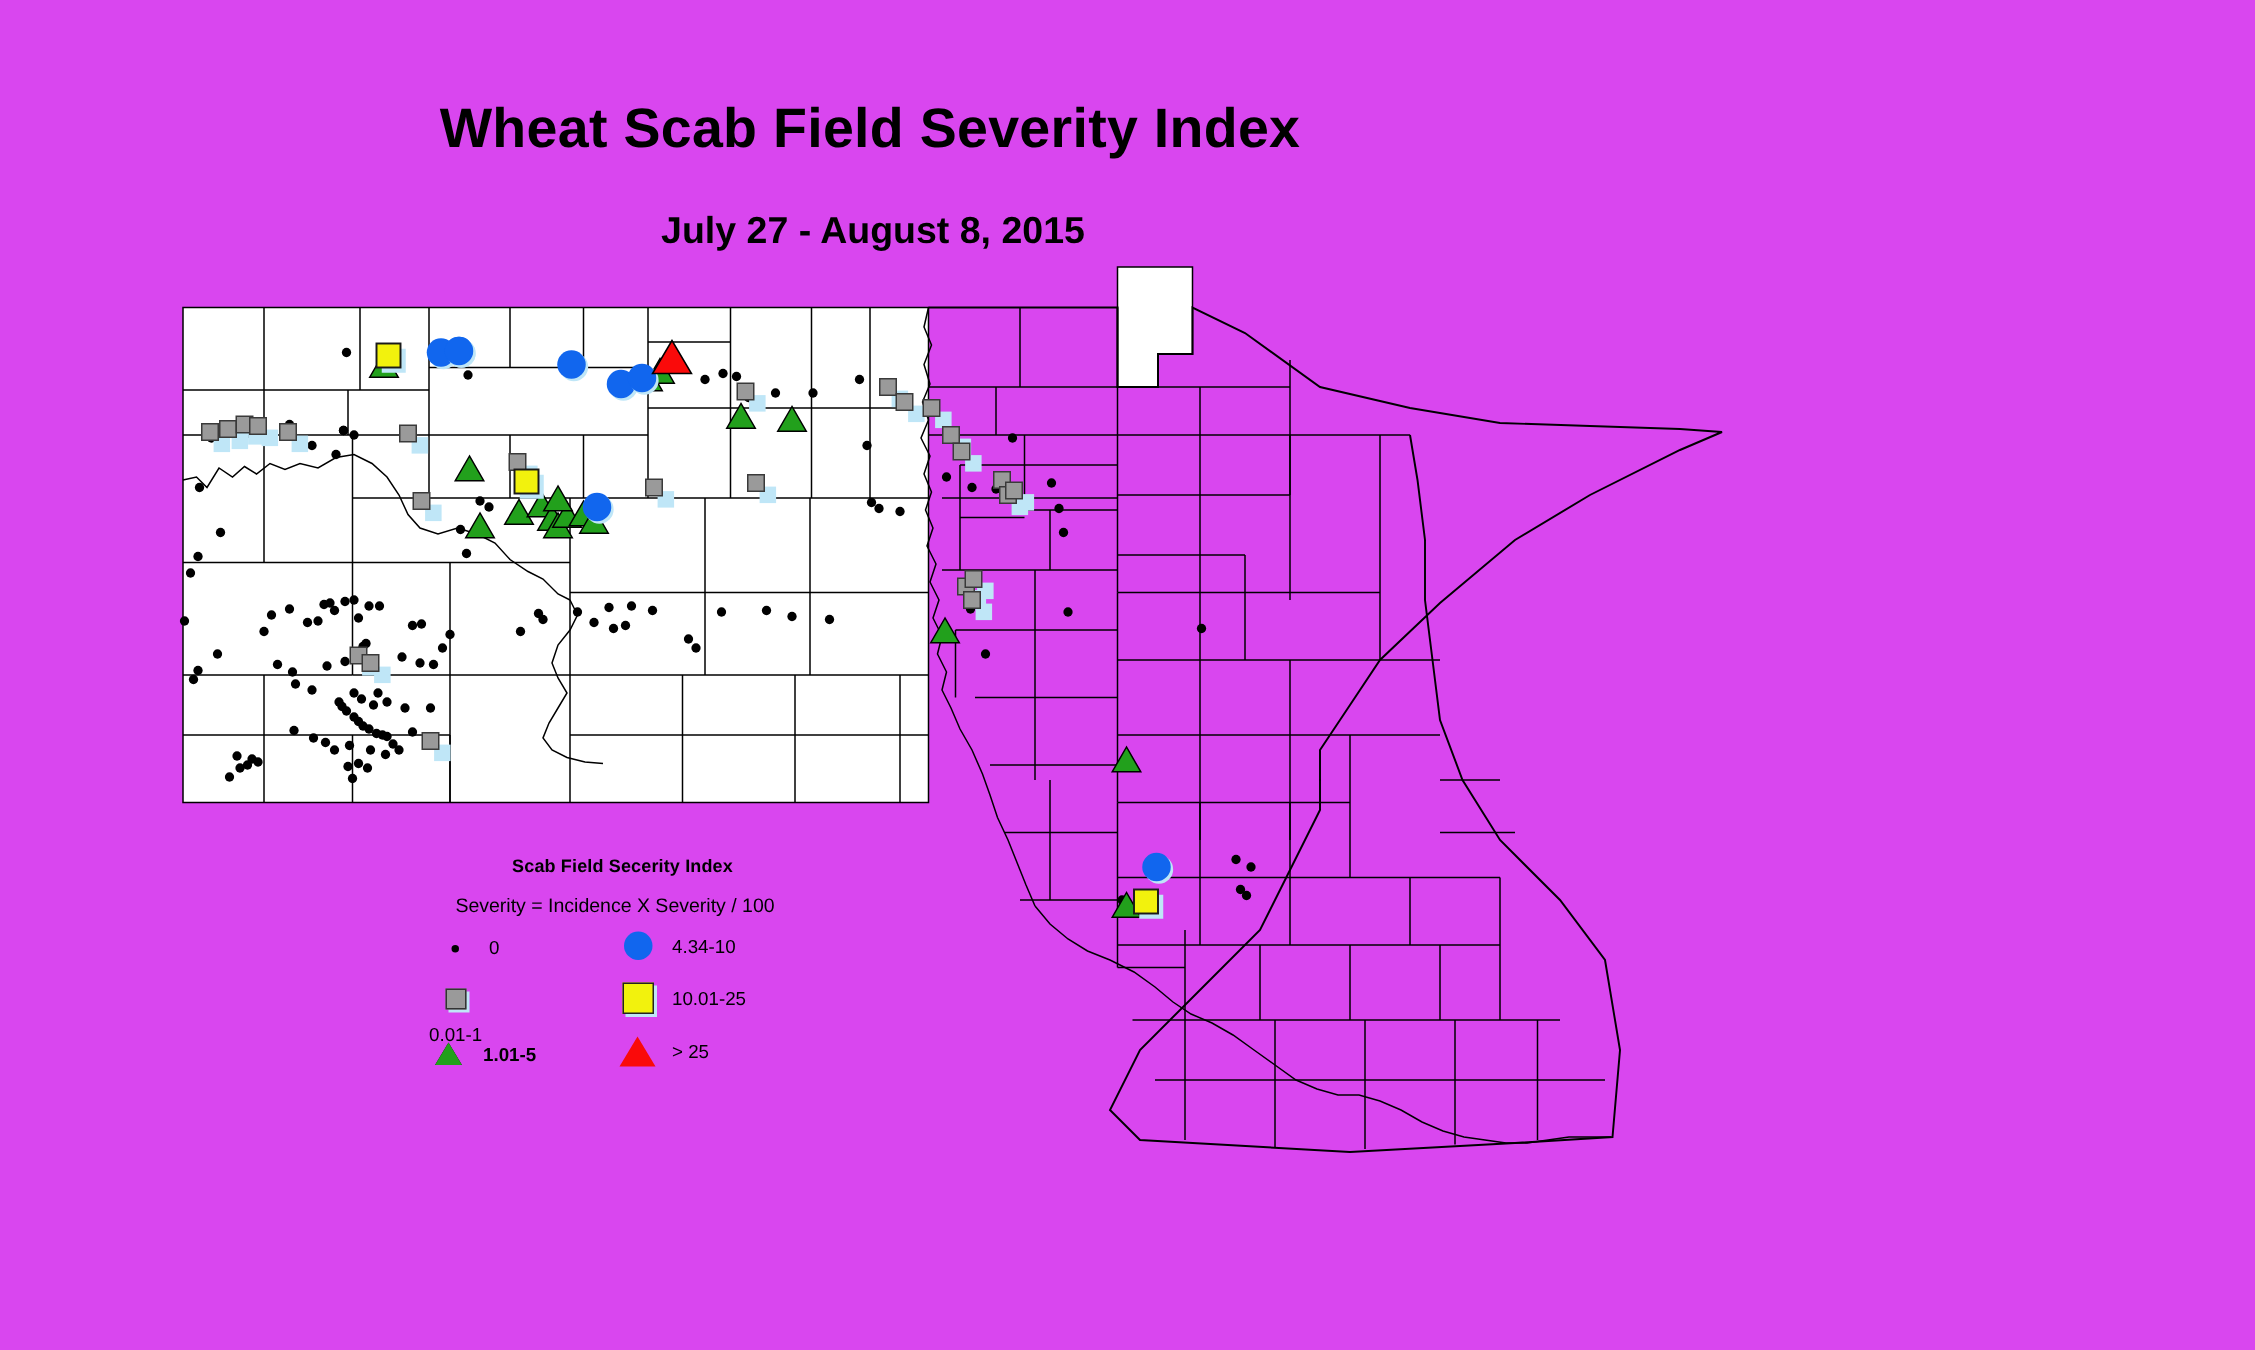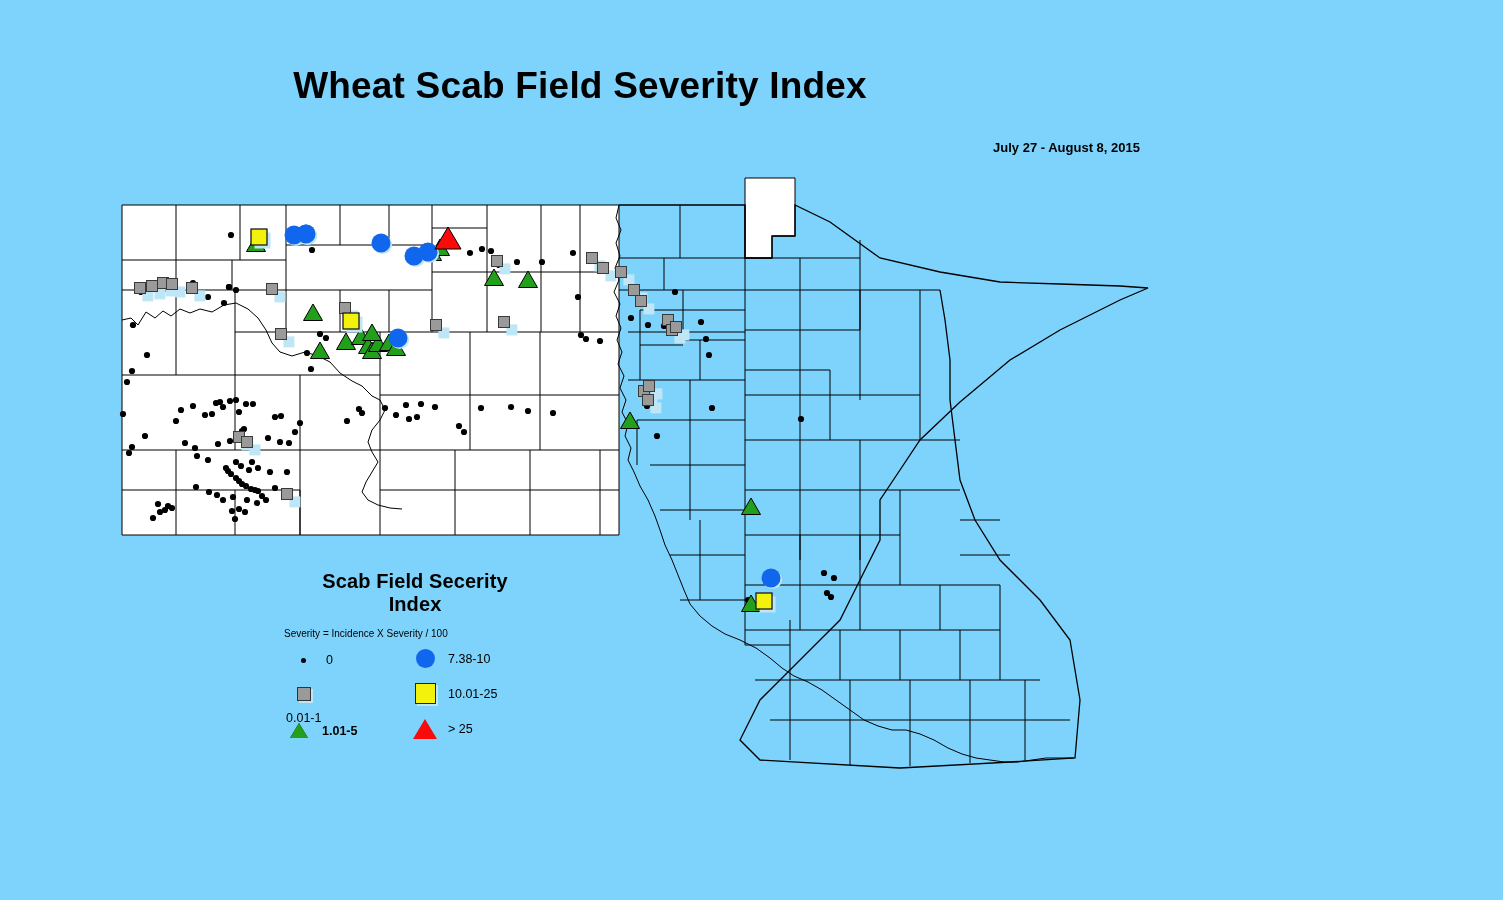--- a/index.html
+++ b/index.html
@@ -1,34 +1,34 @@
 <!DOCTYPE html>
 <html><head>
 <meta charset="utf-8">
 <style>
   html,body{margin:0;padding:0;background:#ffffff;}
   body{width:1503px;height:900px;position:relative;overflow:hidden;
        font-family:"Liberation Sans","DejaVu Sans",sans-serif;color:#000;}
-  #page{position:absolute;inset:0;background:#7dd3fc;}
+  #page{position:absolute;inset:0;background:#d946ef;}
 
   .title{position:absolute;left:0;top:66px;width:1160px;text-align:center;
          font-size:37px;font-weight:bold;letter-spacing:.2px;line-height:1.1;}
-  .subtitle{position:absolute;left:0;top:140px;width:1140px;text-align:right;
-            font-size:13px;font-weight:bold;}
+  .subtitle{position:absolute;left:12px;top:140px;width:1140px;text-align:center;
+            font-size:25px;font-weight:bold;}
 
   #mapwrap{position:absolute;left:0;top:0;width:1503px;height:900px;}
   svg{display:block;}
   .cty{fill:#ffffff;stroke:#000000;stroke-width:1;vector-effect:non-scaling-stroke;}
   .state{fill:none;stroke:#000000;stroke-width:1.3;vector-effect:non-scaling-stroke;}
   .riv{fill:none;stroke:#000000;stroke-width:1;vector-effect:non-scaling-stroke;}
 
   .legend{position:absolute;left:286px;top:570px;width:250px;}
-  .legend-title{font-size:20px;font-weight:bold;text-align:center;
+  .legend-title{font-size:12px;font-weight:bold;text-align:center;
                 letter-spacing:.1px;margin:0 0 12px 8px;}
-  .legend-sub{font-size:10px;text-align:left;margin:0 0 14px -2px;
+  .legend-sub{font-size:13px;text-align:center;margin:0 0 14px -2px;
               white-space:nowrap;}
   .legend-grid{position:relative;height:92px;}
   .lg-item{position:absolute;display:flex;align-items:center;gap:10px;}
   .lg-sym{width:26px;display:flex;justify-content:center;align-items:center;}
   .lg-lab{font-size:12.5px;white-space:nowrap;}
 
   .sym-dot{width:5px;height:5px;border-radius:50%;background:#000;}
   .sym-sq-gray{width:12px;height:12px;background:#9a9a9a;border:1px solid #333;
                box-shadow:2px 2px 0 #bfe6f7;}
   .sym-tri-green{width:0;height:0;border-left:9px solid transparent;
@@ -462,21 +462,21 @@
         <span class="lg-sym">
             <span class="sym-tri-green"></span>
           </span>
         <span class="lg-lab">1.01-5</span>
       </div>
 
       <div class="lg-item" style="left:126px;top:-4px;">
         <span class="lg-sym">
             <span class="sym-circ-blue"></span>
           </span>
-        <span class="lg-lab">7.38-10</span>
+        <span class="lg-lab">4.34-10</span>
       </div>
 
       <div class="lg-item" style="left:126px;top:30px;">
         <span class="lg-sym">
             <span class="sym-sq-yellow"></span>
           </span>
         <span class="lg-lab">10.01-25</span>
       </div>
 
       <div class="lg-item" style="left:126px;top:66px;justify-content:center;">

